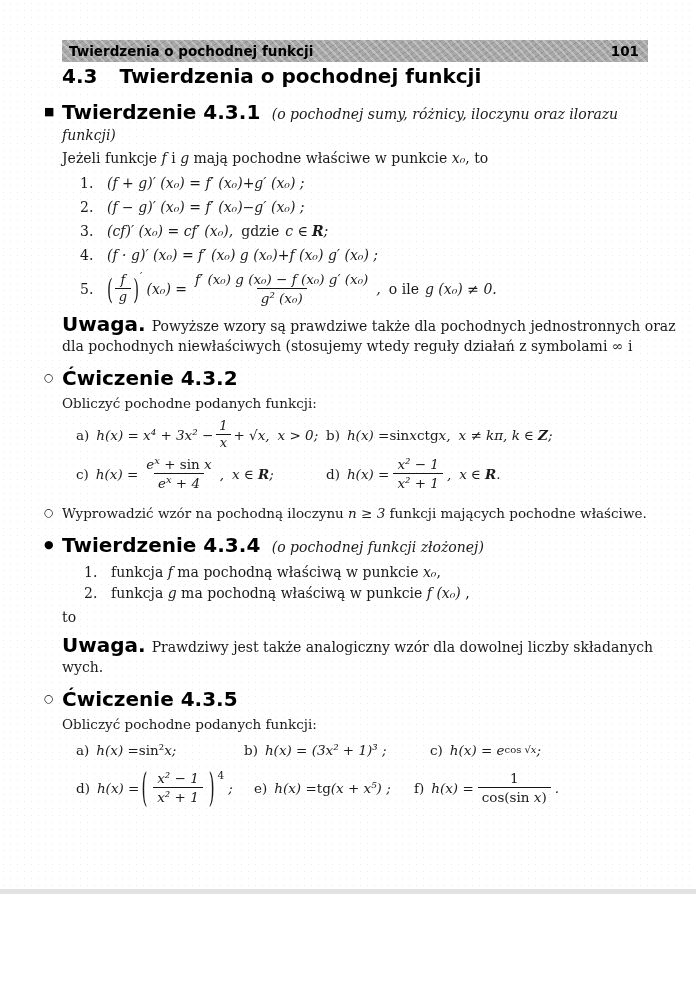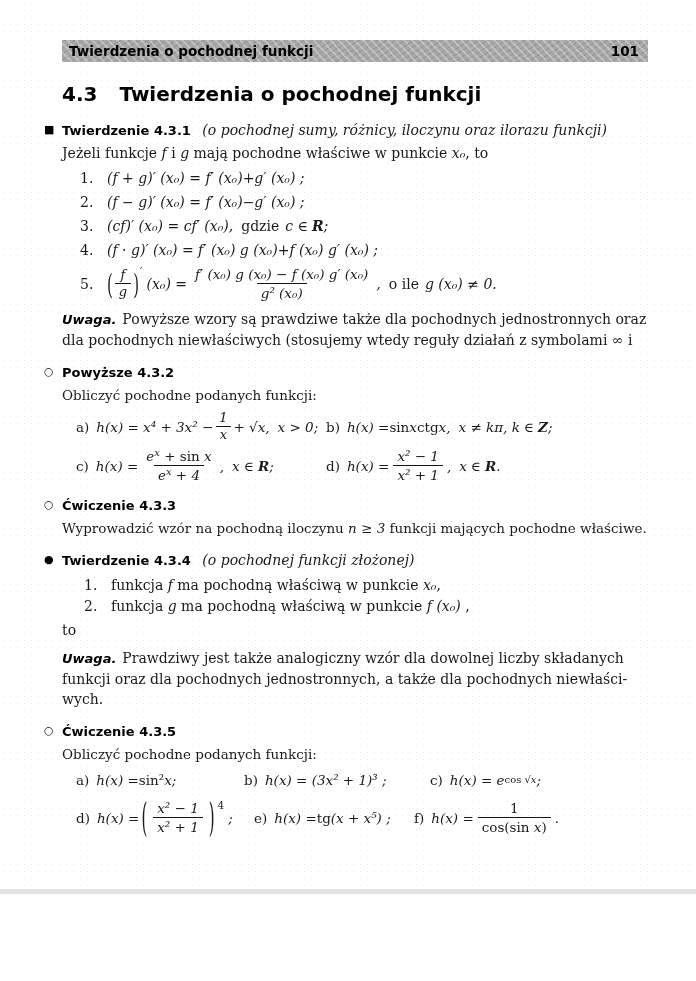--- a/index.html
+++ b/index.html
@@ -17,31 +17,31 @@
     position:absolute; left:62px; top:40px; width:586px; height:22px;
     background-color:#a8a8a8;
     background-image:
       repeating-linear-gradient(47deg, rgba(255,255,255,.28) 0 2px, rgba(0,0,0,0) 2px 6px),
       repeating-linear-gradient(-33deg, rgba(50,50,50,.16) 0 1px, rgba(0,0,0,0) 1px 5px);
     display:flex; justify-content:space-between; align-items:center;
     padding:0 9px 0 7px;
     font-family:"DejaVu Sans","Liberation Sans",sans-serif; font-weight:bold;
     font-size:13.5px; color:#000;
   }
-  .content { position:absolute; left:62px; top:82px; width:590px; }
+  .content { position:absolute; left:62px; top:64px; width:590px; }
   h1.section {
     font-family:"DejaVu Sans","Liberation Sans",sans-serif; font-weight:bold;
     font-size:20px; line-height:24px; color:#000;
     display:flex; gap:22px; margin-bottom:14px;
   }
   .block { position:relative; margin-top:9px; }
   .marker { position:absolute; left:-18px; top:3px; font-size:11px; color:#000; font-family:"DejaVu Sans",sans-serif; }
   .headline { line-height:21px; margin-bottom:2px; }
-  .hd { font-family:"DejaVu Sans","Liberation Sans",sans-serif; font-weight:bold; font-size:13px; color:#000; }
-  .hd.inline { margin-right:6px;font-style:italic; }
+  .hd { font-family:"DejaVu Sans","Liberation Sans",sans-serif; font-weight:bold; font-size:20px; color:#000; }
+  .hd.inline { margin-right:6px; }
   .sub { font-style:italic; margin-left:7px; }
   .m  { font-style:italic; }
   .fn { font-style:normal; }
   .set { font-style:italic; font-weight:bold; }
   .line { line-height:20px; }
   .eqlist { margin-top:5px; }
   .eqrow { display:flex; align-items:center; line-height:20px; margin:0 0 4px 18px; }
   .eqrow .no { width:27px; flex:0 0 27px; }
   .eqrow.tall { margin-top:6px; margin-bottom:2px; }
   .frac { display:inline-flex; flex-direction:column; align-items:center; vertical-align:middle; margin:0 4px; font-size:13.5px; line-height:16px; }
@@ -143,21 +143,21 @@
     <div class="para">
       <div class="pline">
         <span class="hd inline">Uwaga.</span><span>Powyższe wzory są prawdziwe także dla pochodnych jednostronnych oraz</span>
       </div>
       <div class="pline">dla pochodnych niewłaściwych (stosujemy wtedy reguły działań z symbolami ∞ i</div>
     </div>
 
     <div class="block ex" style="margin-top:12px;">
       <span class="marker">○</span>
       <div class="headline">
-        <span class="hd">Powyższe 4.3.2</span>
+        <span class="hd">Ćwiczenie 4.3.2</span>
       </div>
       <div class="line">Obliczyć pochodne podanych funkcji:</div>
       <div class="exrow c2">
         <span class="excell">
           <span class="tag">a)</span>
           <span class="m">h(x) = x⁴ + 3x² −</span>
           <span class="frac sm m">
             <span class="num">1</span>
             <span class="den">x</span>
           </span>
@@ -199,23 +199,20 @@
           <span class="m">,</span>
           <span class="m ml8">x ∈</span>
           <span class="set ml4">R</span>
           <span class="m">.</span>
         </span>
       </div>
     </div>
 
     <div class="block ex" style="margin-top:12px;">
       <span class="marker">○</span>
-      <div class="headline">
-        <span class="hd">Ćwiczenie 4.3.3</span>
-      </div>
       <div class="line">
         <span>Wyprowadzić wzór na pochodną iloczynu </span><span class="m">n ≥ 3</span><span> funkcji mających pochodne właściwe.</span>
       </div>
     </div>
 
     <div class="block" style="margin-top:12px;">
       <span class="marker">●</span>
       <div class="headline">
         <span class="hd">Twierdzenie 4.3.4</span>
         <span class="sub m">(o pochodnej funkcji złożonej)</span>
@@ -230,21 +227,20 @@
           <span><span>funkcja </span><span class="m">g</span><span> ma pochodną właściwą w punkcie </span><span class="m">f (x₀)</span><span> ,</span></span>
         </div>
       </div>
       <div class="line" style="margin-top:4px;">to</div>
     </div>
 
     <div class="para">
       <div class="pline">
         <span class="hd inline">Uwaga.</span><span>Prawdziwy jest także analogiczny wzór dla dowolnej liczby składanych</span>
       </div>
-      <div class="pline">funkcji oraz dla pochodnych jednostronnych, a także dla pochodnych niewłaści-</div>
       <div class="pline">wych.</div>
     </div>
 
     <div class="block ex" style="margin-top:12px;">
       <span class="marker">○</span>
       <div class="headline">
         <span class="hd">Ćwiczenie 4.3.5</span>
       </div>
       <div class="line">Obliczyć pochodne podanych funkcji:</div>
       <div class="exrow c3a">

